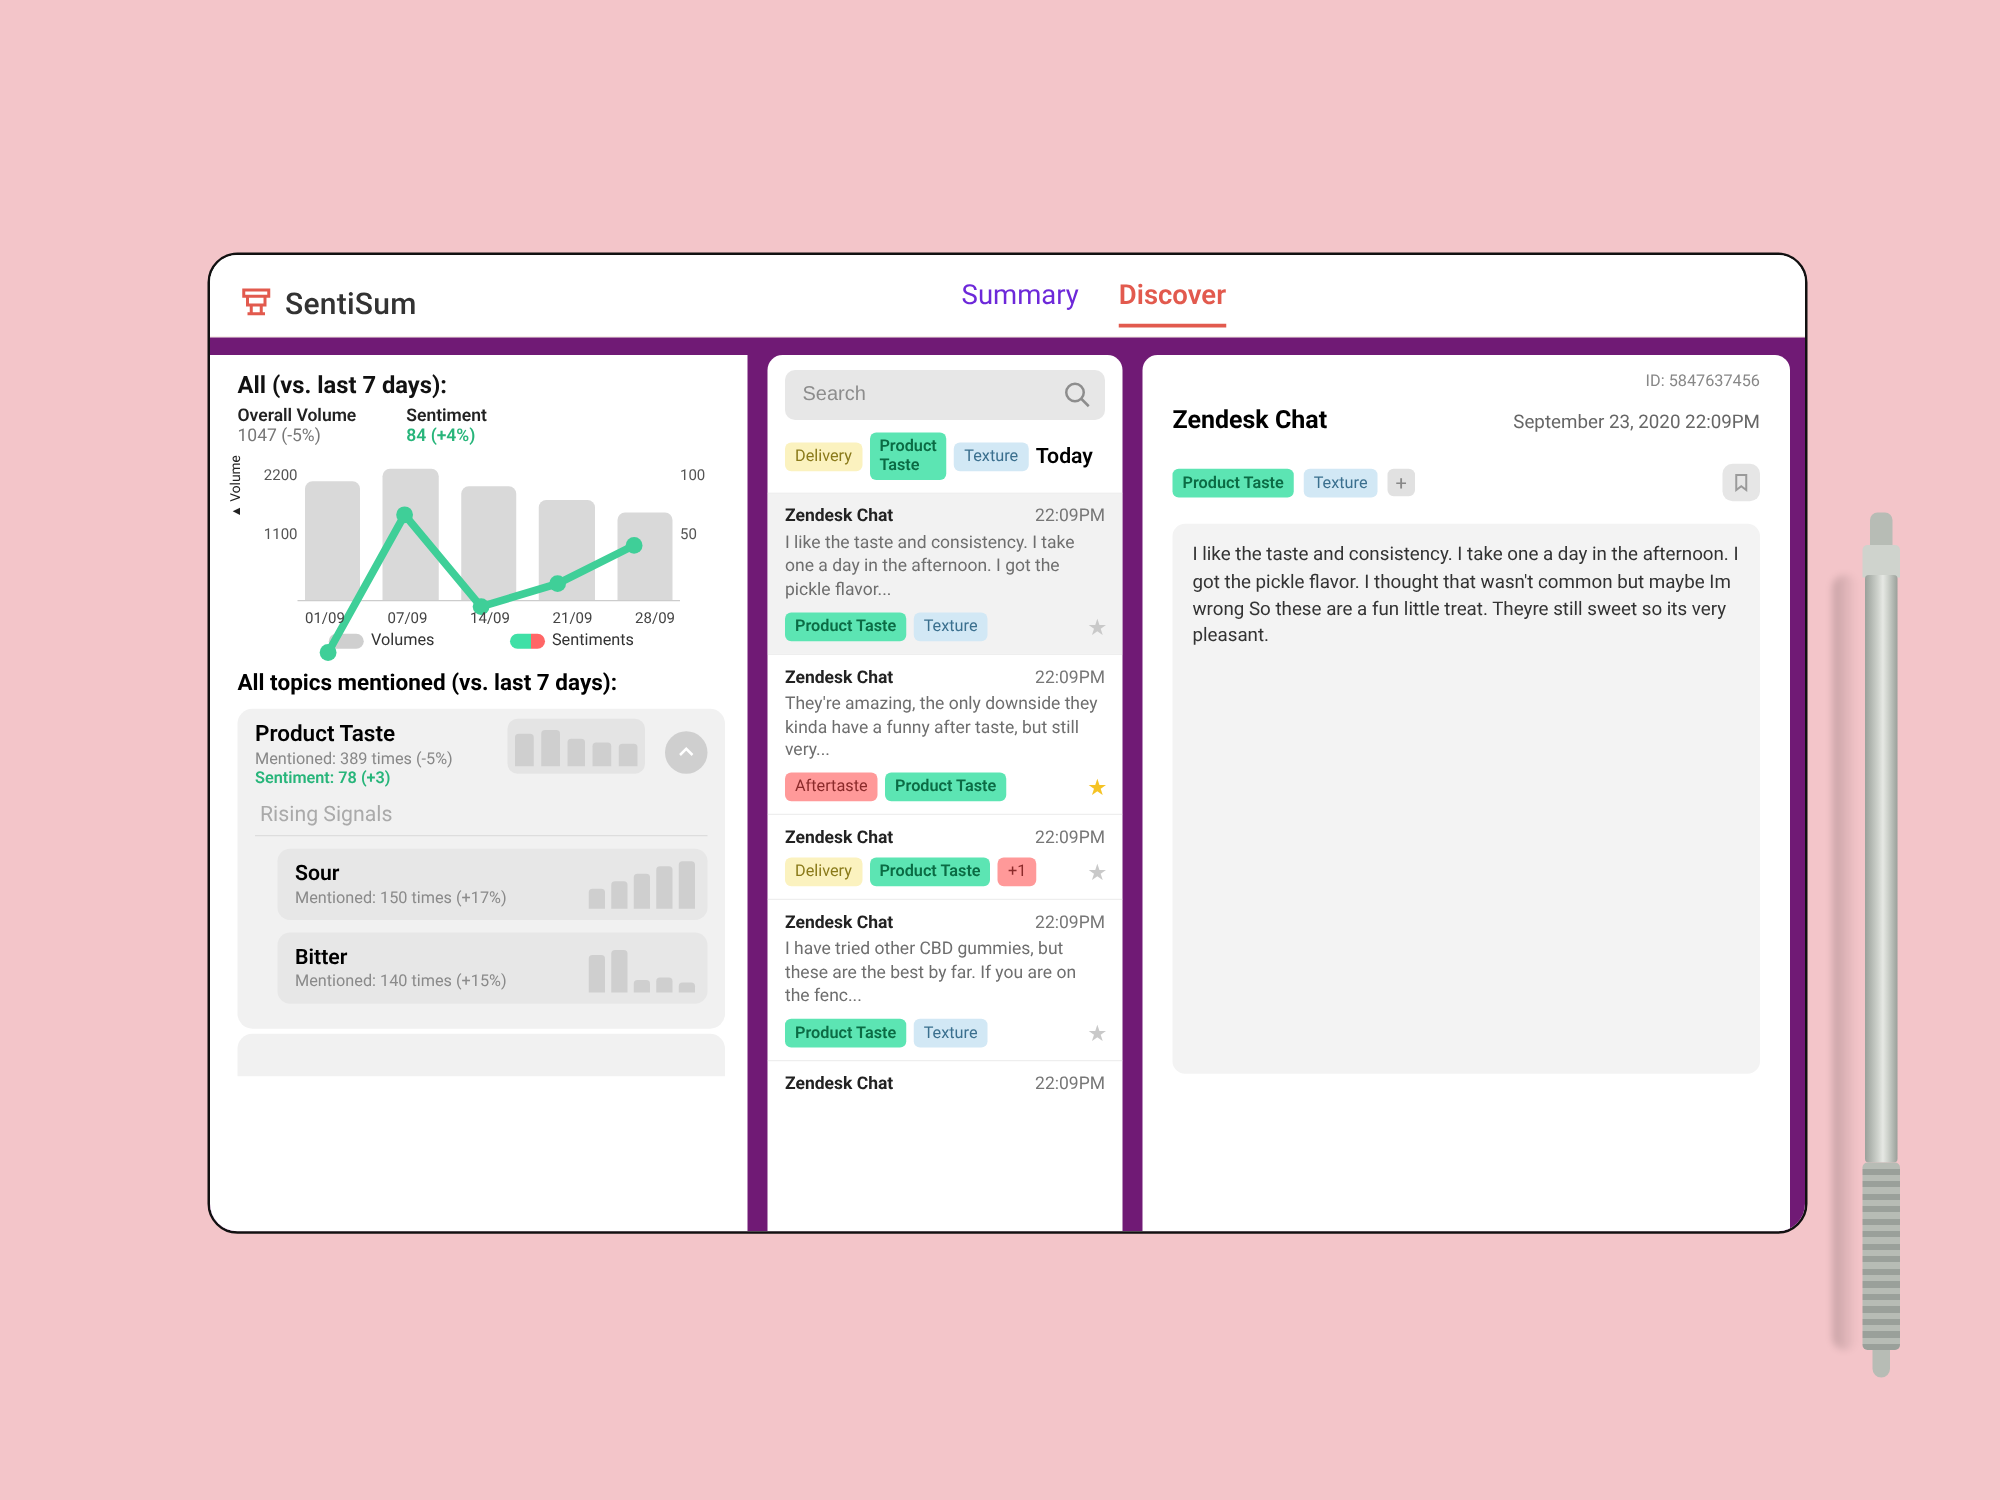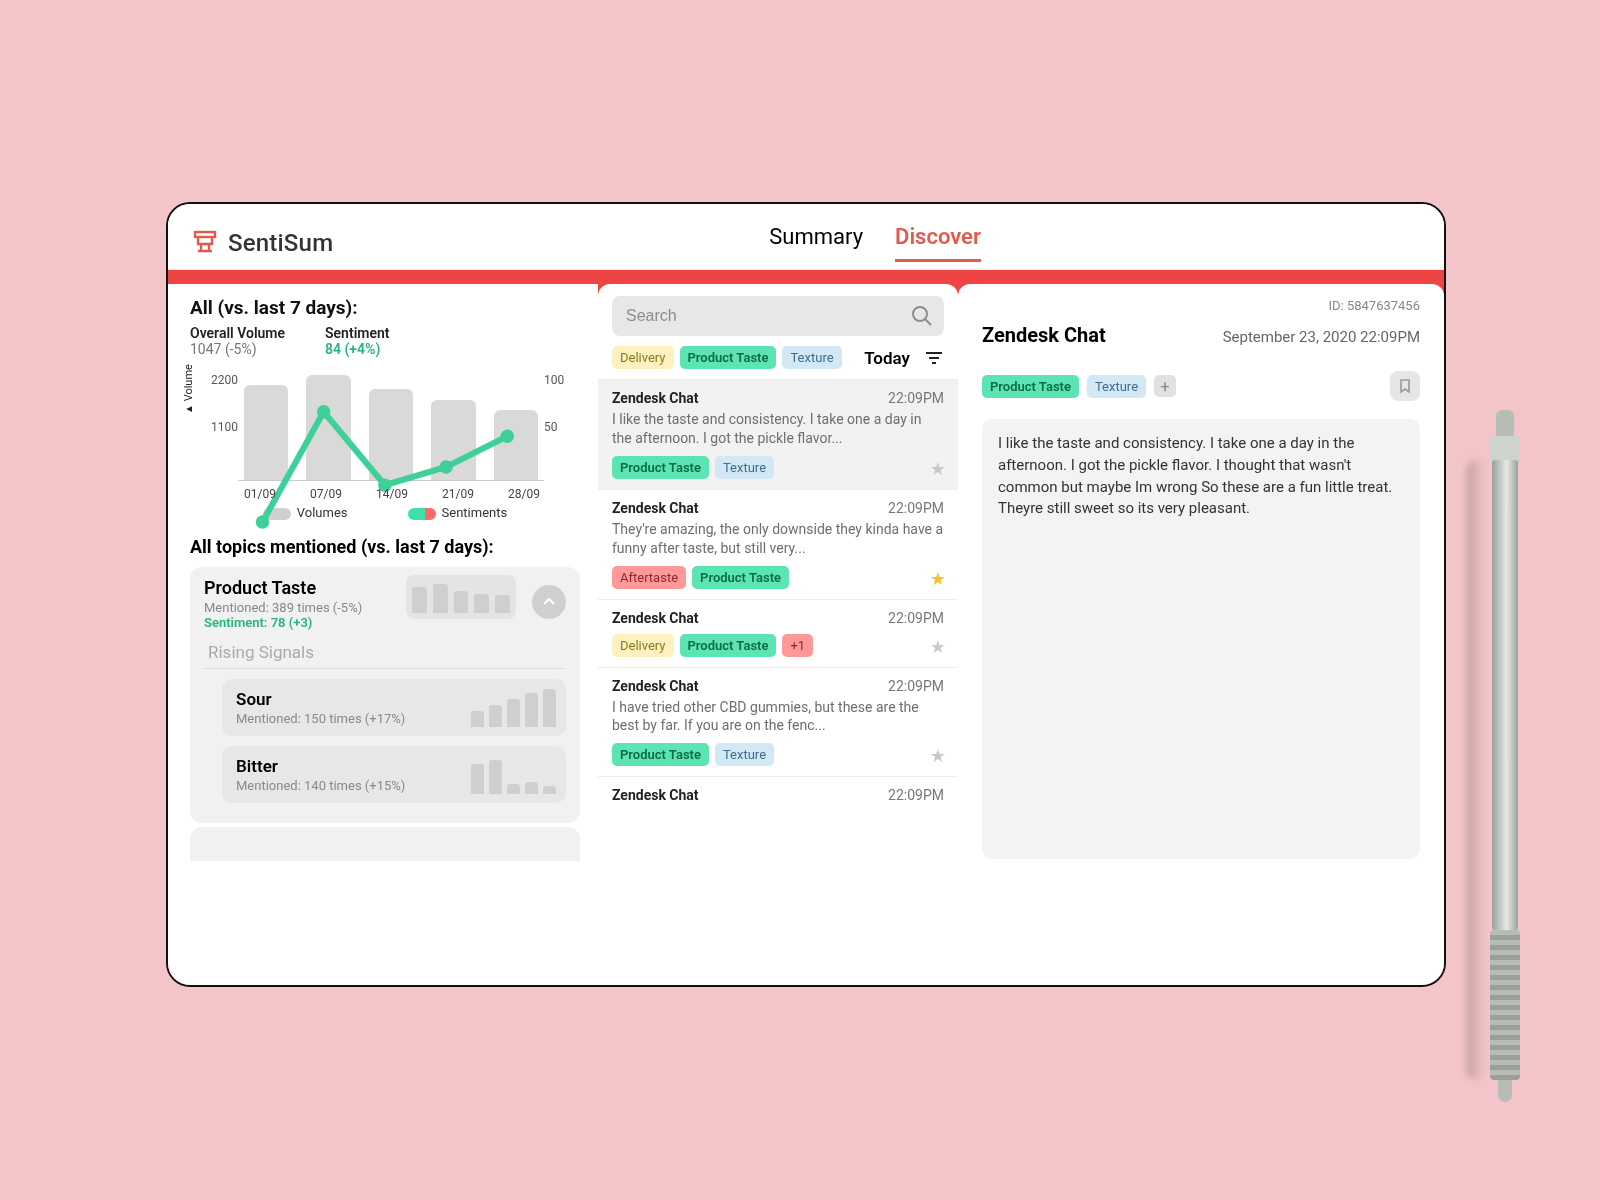--- a/index.html
+++ b/index.html
@@ -28,39 +28,40 @@
     align-items: center;
     padding: 12px 22px 0 22px;
     height: 66px;
     border-bottom: 1px solid #f5ece3;
     background: #fff;
     gap: 36px;
   }
   .brand { display: flex; align-items: center; gap: 8px; }
   .brand-name { font-size: 24px; color: #333; font-weight: 500; letter-spacing: .2px;}
   .tabs { margin-left: 400px; display: flex; gap: 32px; font-size: 22px; }
-  .tab { cursor: pointer; color: #000000; padding-bottom: 10px;}
+  .tab { cursor: pointer; color: #6d28d9; padding-bottom: 10px;}
   .tab.active { color: #e25a4e; font-weight: 600; border-bottom: 3px solid #e25a4e; }
   
   .band {
-    background: #ef4444;
+    background: #701a75;
     flex: 1;
     display: flex;
-    padding: 14px 0 0 0;
+    gap: 16px;
+    padding: 14px 12px 0 0;
     overflow: hidden;
   }
   .col {
     background: #fff;
     border-radius: 12px 12px 0 0;
     overflow: hidden;
     display: flex;
     flex-direction: column;
   }
   .col-left  { width: 430px; margin-left: 0; border-radius: 0; background:#fff; padding: 12px 18px 0 22px;}
-  .col-mid   { width: 360px; padding: 12px 0 0 0;}
+  .col-mid   { width: 284px; padding: 12px 0 0 0;}
   .col-right { flex:1; margin-right: 0; padding: 14px 24px 0 24px; }
   
   .h1 { font-size: 19px; font-weight: 700; color:#111; margin-bottom: 6px;}
   .metrics { display:flex; gap: 40px; font-size: 14px; }
   .metrics .m-label { font-weight: 600; color:#222; }
   .metrics .m-val { color:#777; }
   .green { color:#27b57a; font-weight:600;}
   .chart-wrap { margin-top: 12px; position: relative; height: 130px; display:flex; align-items:stretch;}
   .y-axis-l, .y-axis-r { display:flex; flex-direction:column; justify-content:space-between; font-size:12px; color:#555; padding:4px 0 18px 0;}
   .y-axis-l { align-items:flex-end; width:48px;}

